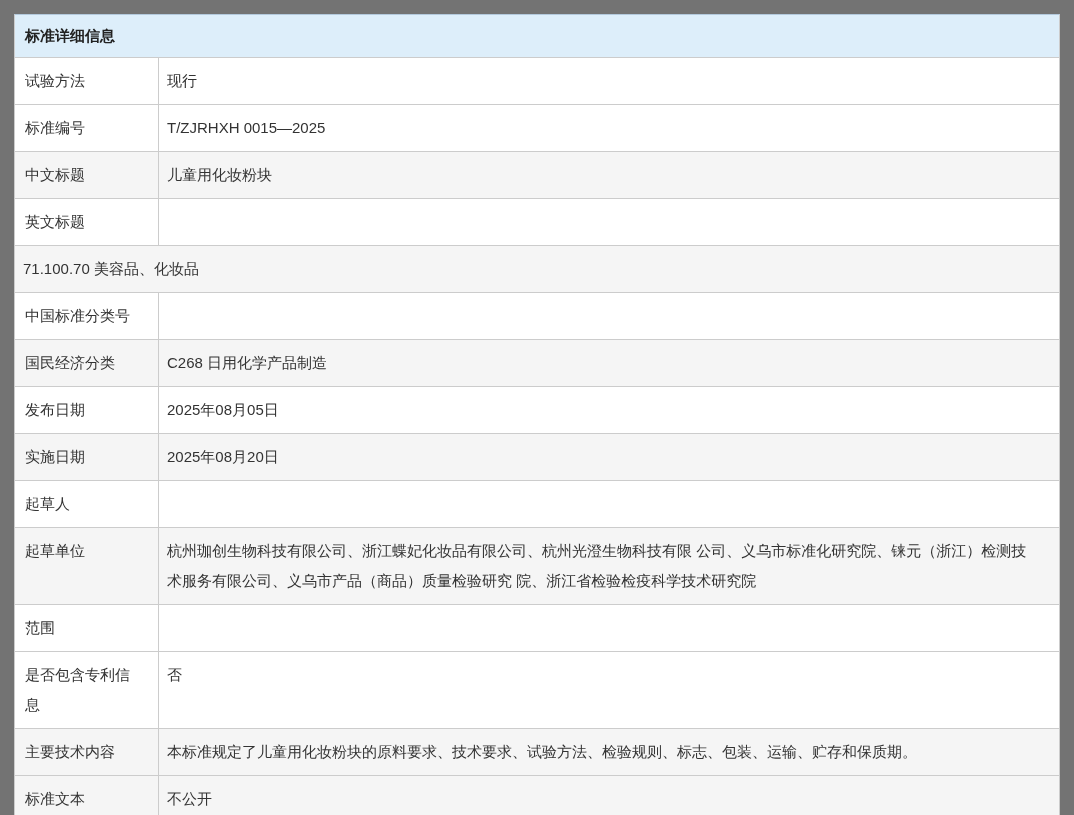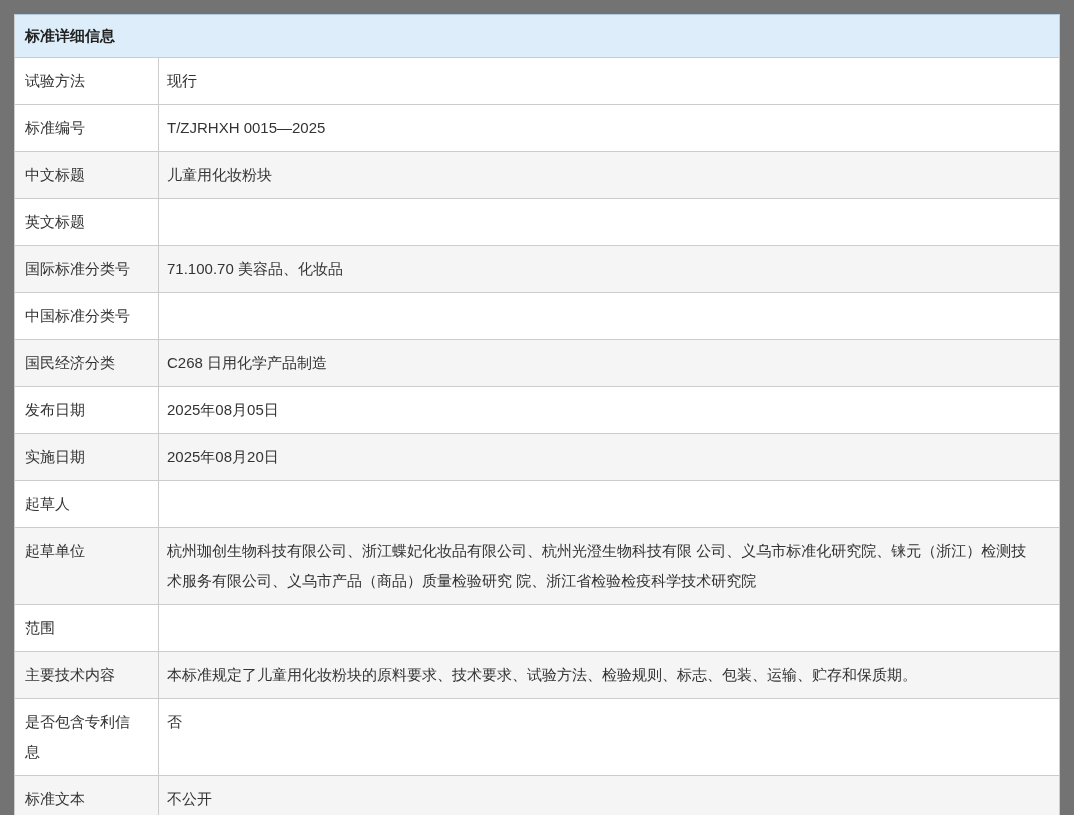--- a/index.html
+++ b/index.html
@@ -79,21 +79,20 @@
         </div>
         <div class="row striped">
           <div class="label-cell">中文标题</div>
           <div class="value-cell">儿童用化妆粉块</div>
         </div>
         <div class="row">
           <div class="label-cell">英文标题</div>
           <div class="value-cell"></div>
         </div>
         <div class="row striped">
-          <div class="label-cell">国际标准分类号</div>
           <div class="value-cell">71.100.70 美容品、化妆品</div>
         </div>
         <div class="row">
           <div class="label-cell">中国标准分类号</div>
           <div class="value-cell"></div>
         </div>
         <div class="row striped">
           <div class="label-cell">国民经济分类</div>
           <div class="value-cell">C268 日用化学产品制造</div>
         </div>
@@ -109,27 +108,27 @@
           <div class="label-cell">起草人</div>
         </div>
         <div class="row striped">
           <div class="label-cell">起草单位</div>
           <div class="value-cell">杭州珈创生物科技有限公司、浙江蝶妃化妆品有限公司、杭州光澄生物科技有限 公司、义乌市标准化研究院、铼元（浙江）检测技术服务有限公司、义乌市产品（商品）质量检验研究 院、浙江省检验检疫科学技术研究院</div>
         </div>
         <div class="row">
           <div class="label-cell">范围</div>
           <div class="value-cell"></div>
         </div>
+        <div class="row">
+          <div class="label-cell">是否包含专利信息</div>
+          <div class="value-cell">否</div>
+        </div>
         <div class="row striped">
           <div class="label-cell">主要技术内容</div>
           <div class="value-cell">本标准规定了儿童用化妆粉块的原料要求、技术要求、试验方法、检验规则、标志、包装、运输、贮存和保质期。</div>
-        </div>
-        <div class="row">
-          <div class="label-cell">是否包含专利信息</div>
-          <div class="value-cell">否</div>
         </div>
         <div class="row striped">
           <div class="label-cell">标准文本</div>
           <div class="value-cell">不公开</div>
         </div>
       </div>
   </div>
 </div>
 
 </body></html>

